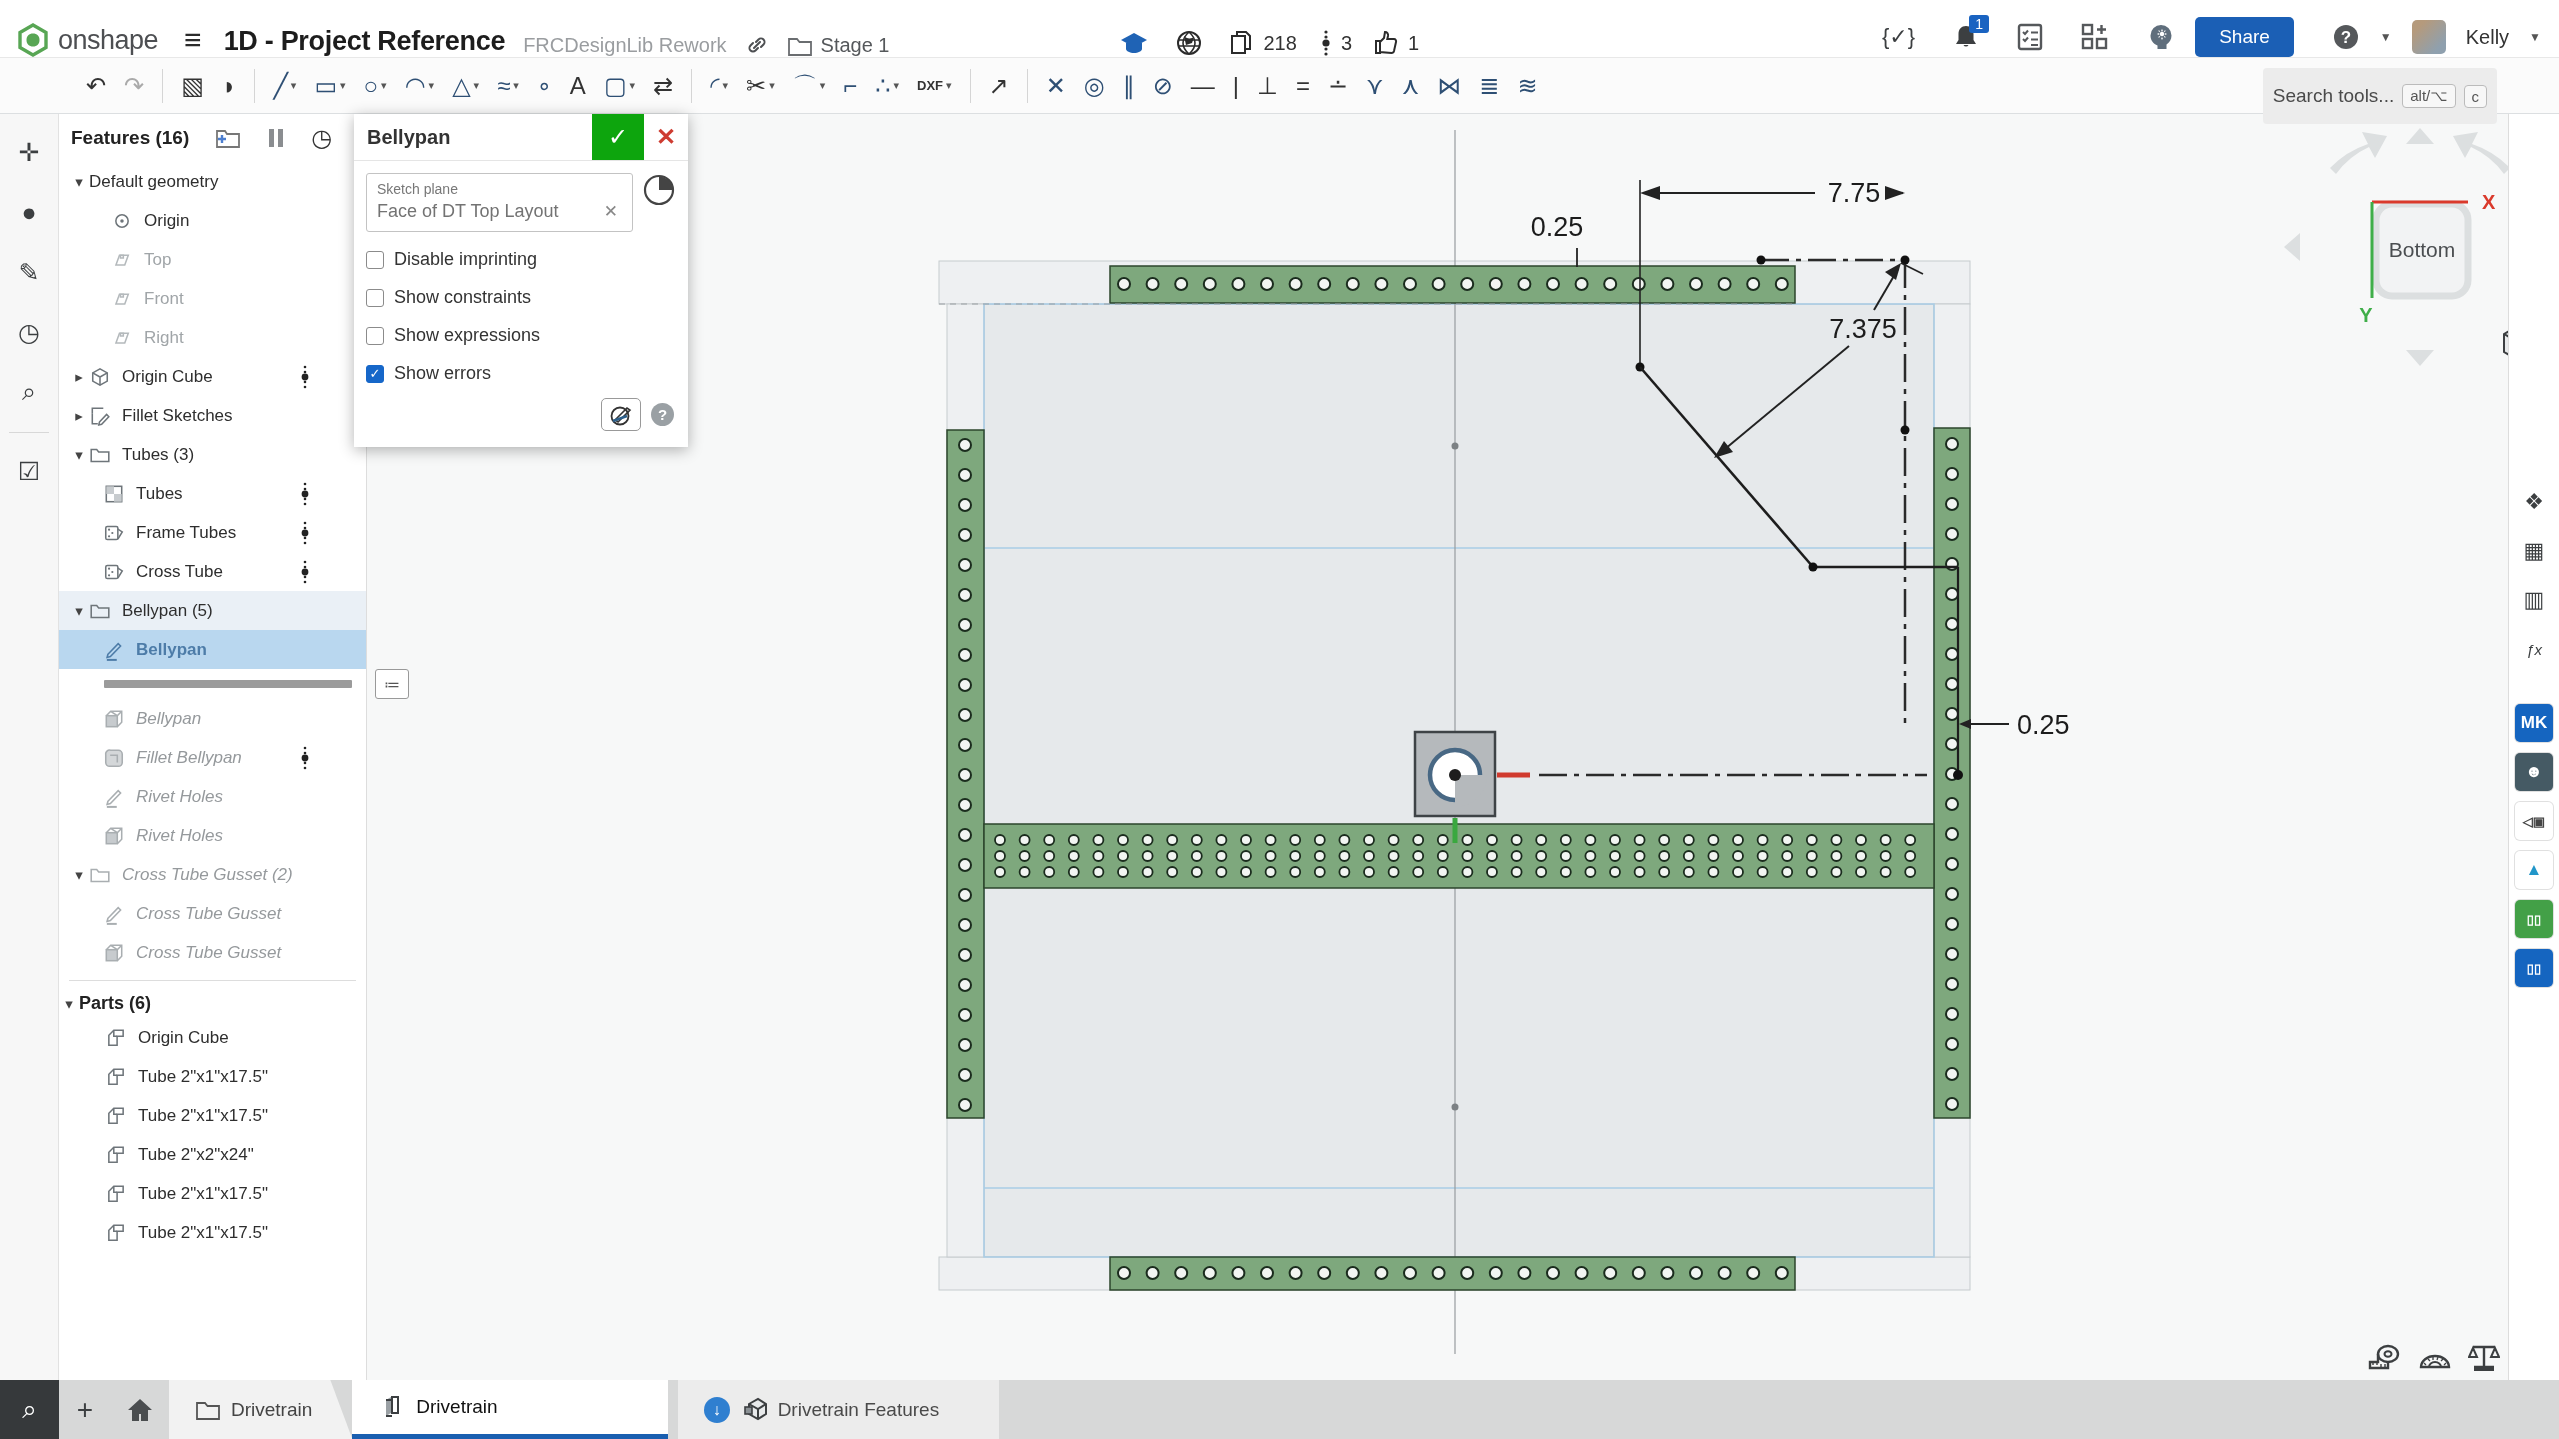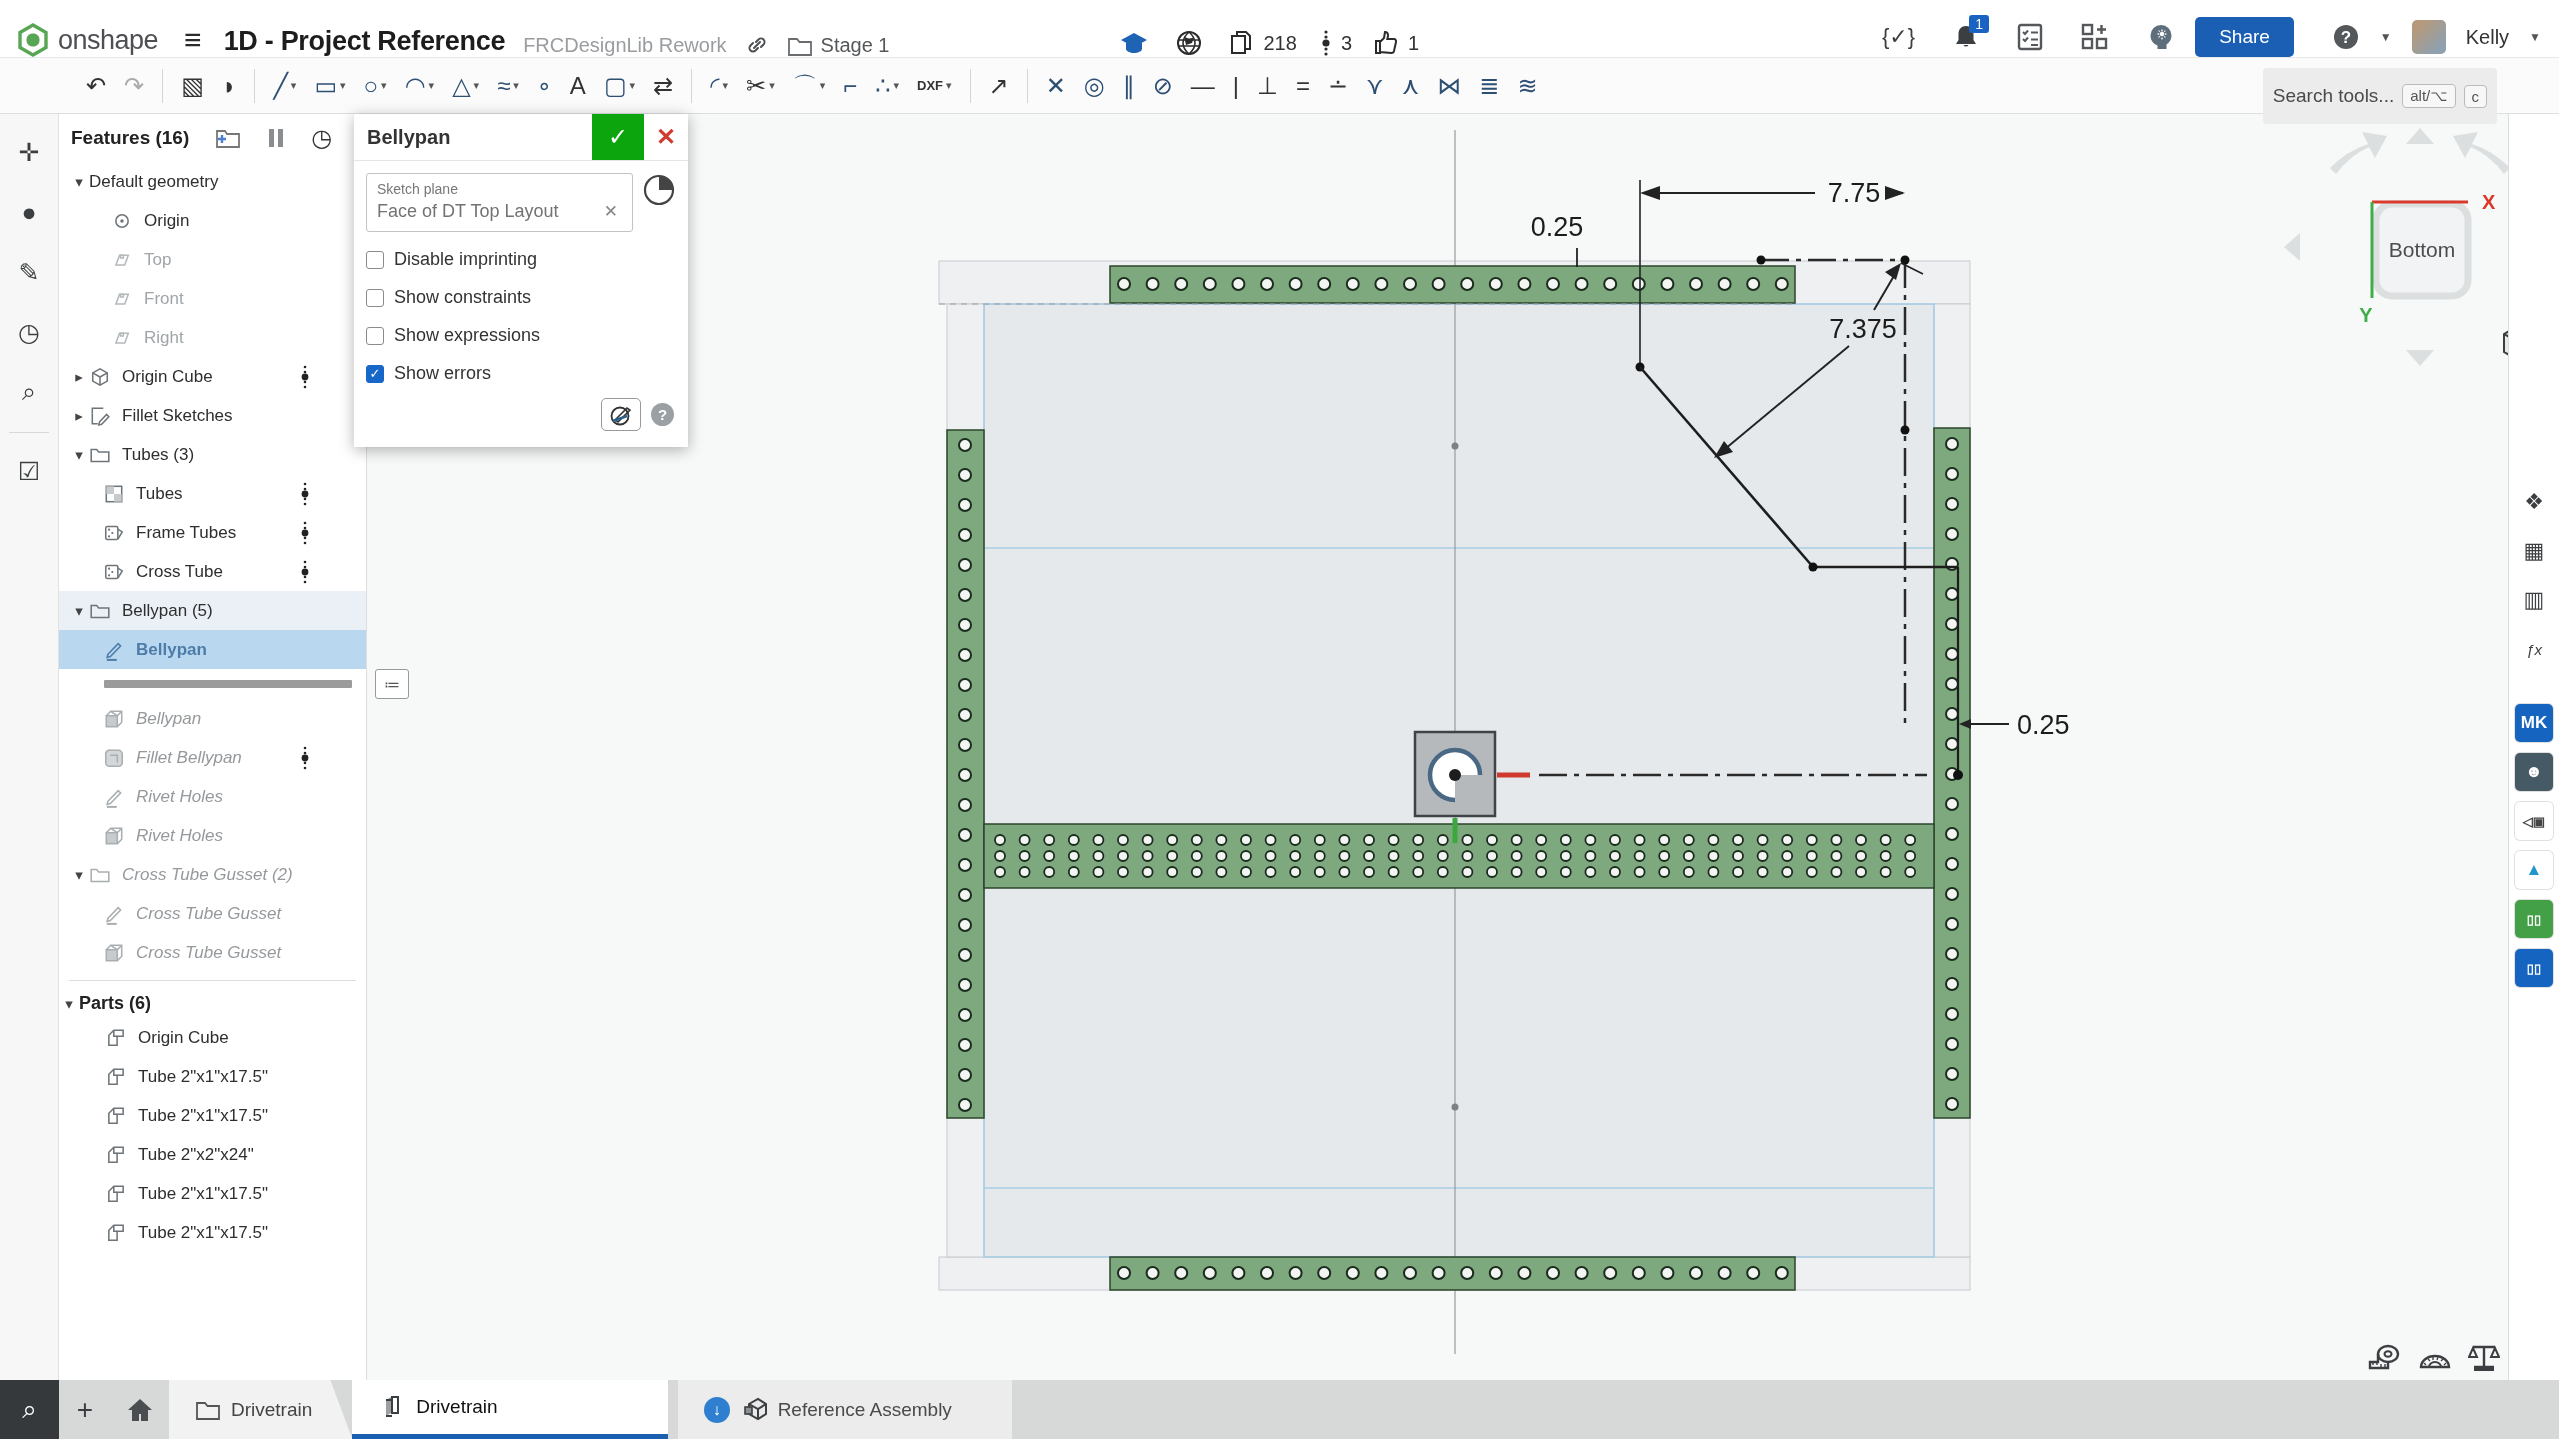--- a/index.html
+++ b/index.html
@@ -1127,17 +1127,17 @@
         </svg>
       <span>Drivetrain</span>
     </div>
     <div class="tab" id="tab-assembly">
       <span class="dl-circle">↓</span>
       <svg width="28" height="26" viewBox="0 0 28 26">
           <path d="M9 7l9-5 8 5v10l-8 5-9-5z" fill="#e8eaeb" stroke="#3c3f41" stroke-width="2"></path>
           <path d="M9 7l9 5 8-5M18 12v10" fill="none" stroke="#3c3f41" stroke-width="2"></path>
           <rect x="5" y="10" width="7" height="7" fill="#8a9094" stroke="#3c3f41" stroke-width="1.6"></rect>
         </svg>
-      <span>Reference Assembly</span>
+      <span>Drivetrain Features</span>
     </div>
   </div>
 
 </div>
 
 </body></html>

